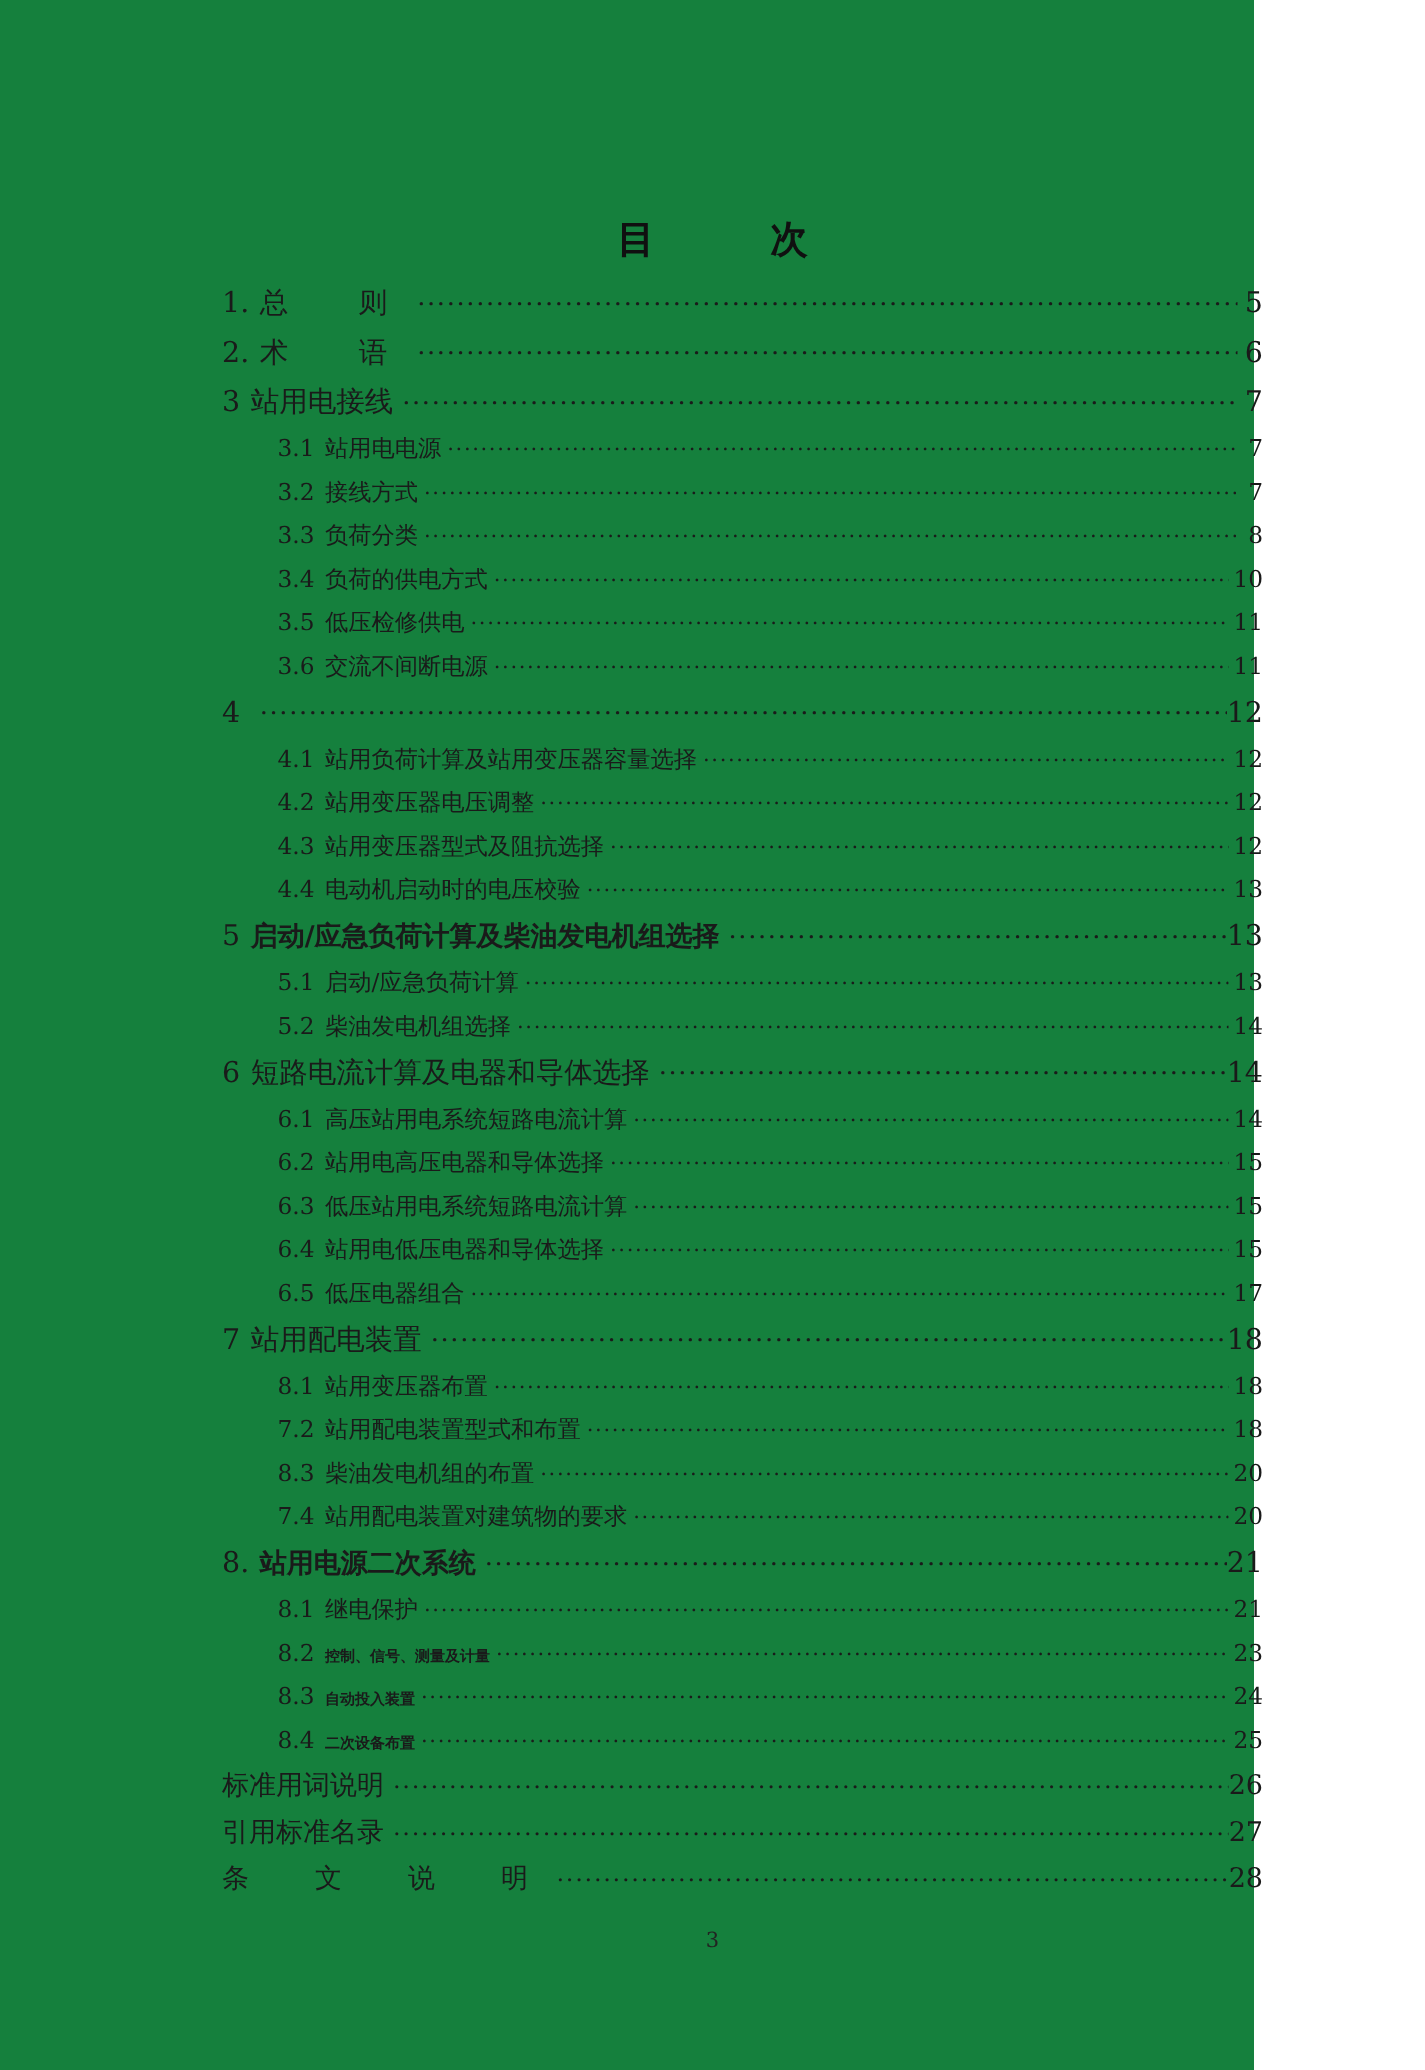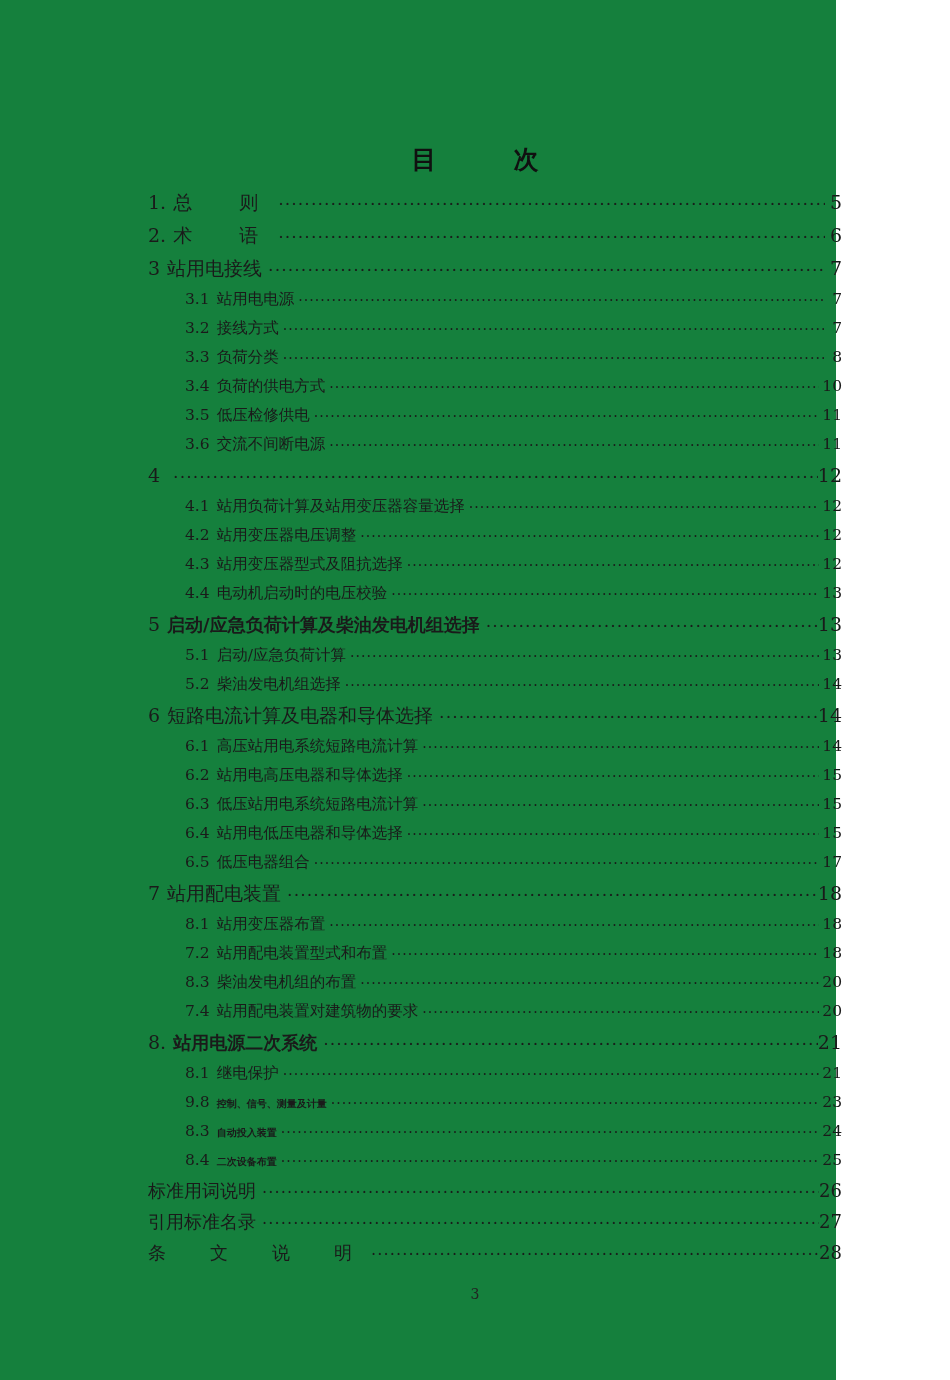--- a/index.html
+++ b/index.html
@@ -337,21 +337,21 @@
         <span class="toc-leader"></span>
         <span class="toc-page">21</span>
       </div>
       <div class="toc-row lvl2">
         <span class="toc-num">8.1</span>
         <span class="toc-label">继电保护</span>
         <span class="toc-leader"></span>
         <span class="toc-page">21</span>
       </div>
       <div class="toc-row lvl2 sans">
-        <span class="toc-num">9.8</span>
+        <span class="toc-num">8.2</span>
         <span class="toc-label">控制、信号、测量及计量</span>
         <span class="toc-leader"></span>
         <span class="toc-page">23</span>
       </div>
       <div class="toc-row lvl2 sans">
         <span class="toc-num">8.3</span>
         <span class="toc-label">自动投入装置</span>
         <span class="toc-leader"></span>
         <span class="toc-page">24</span>
       </div>

